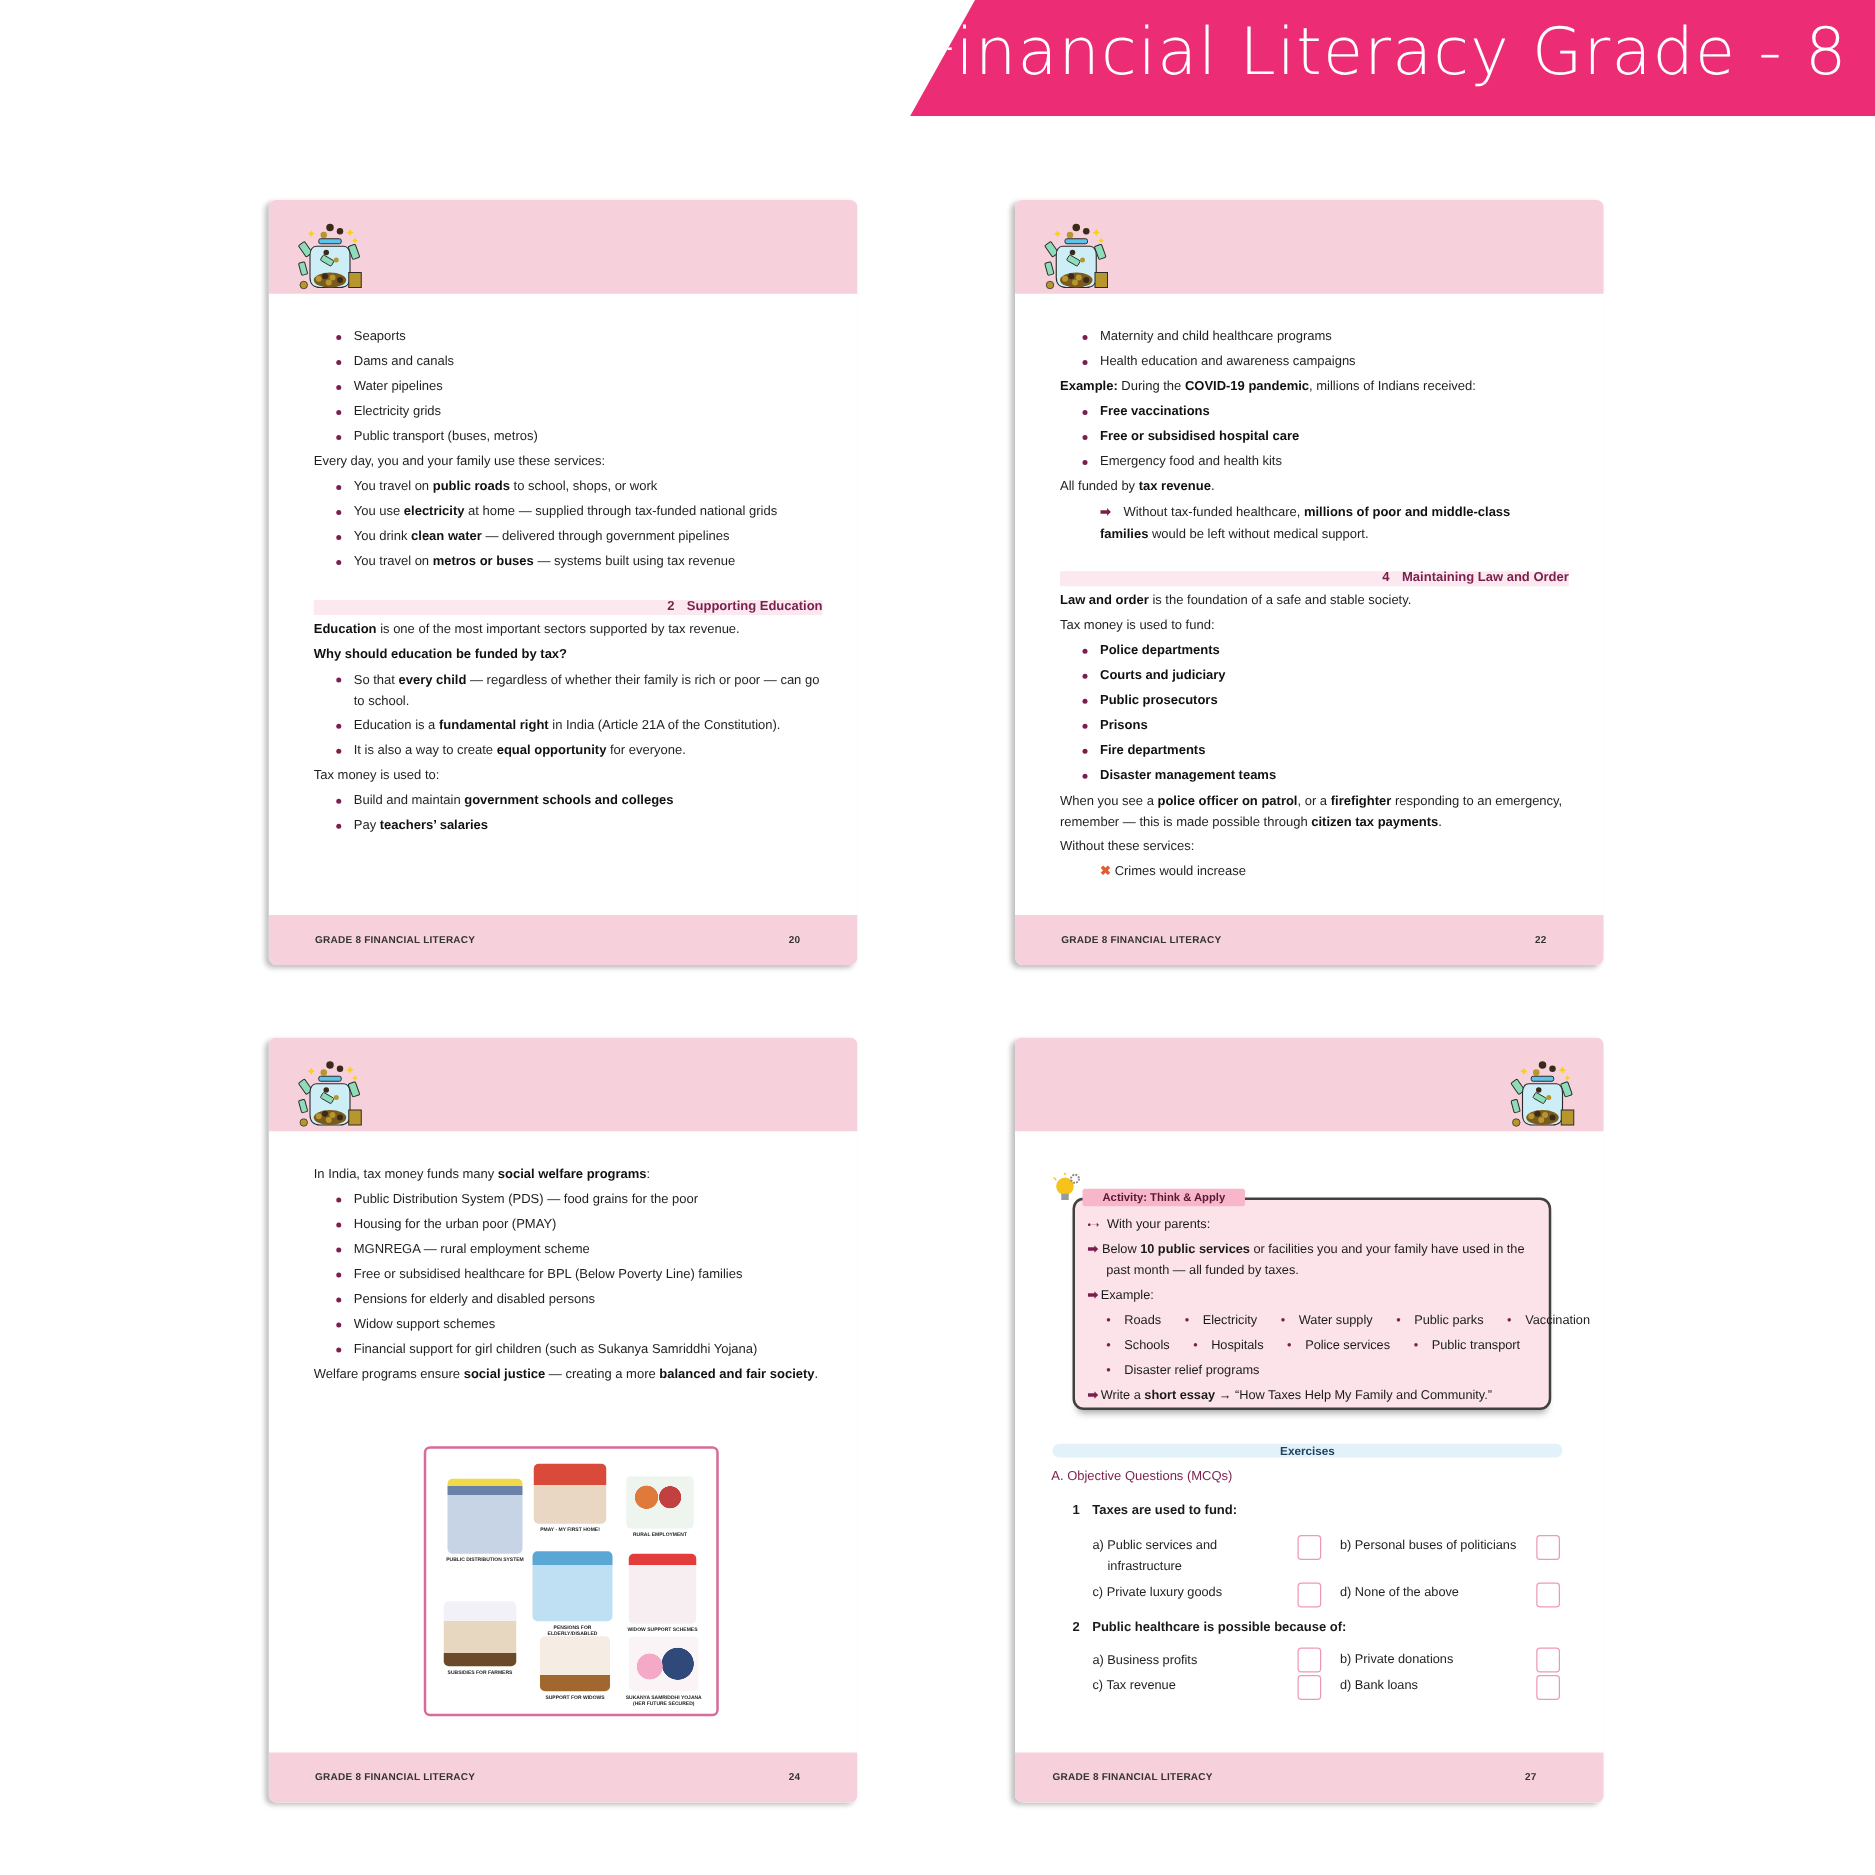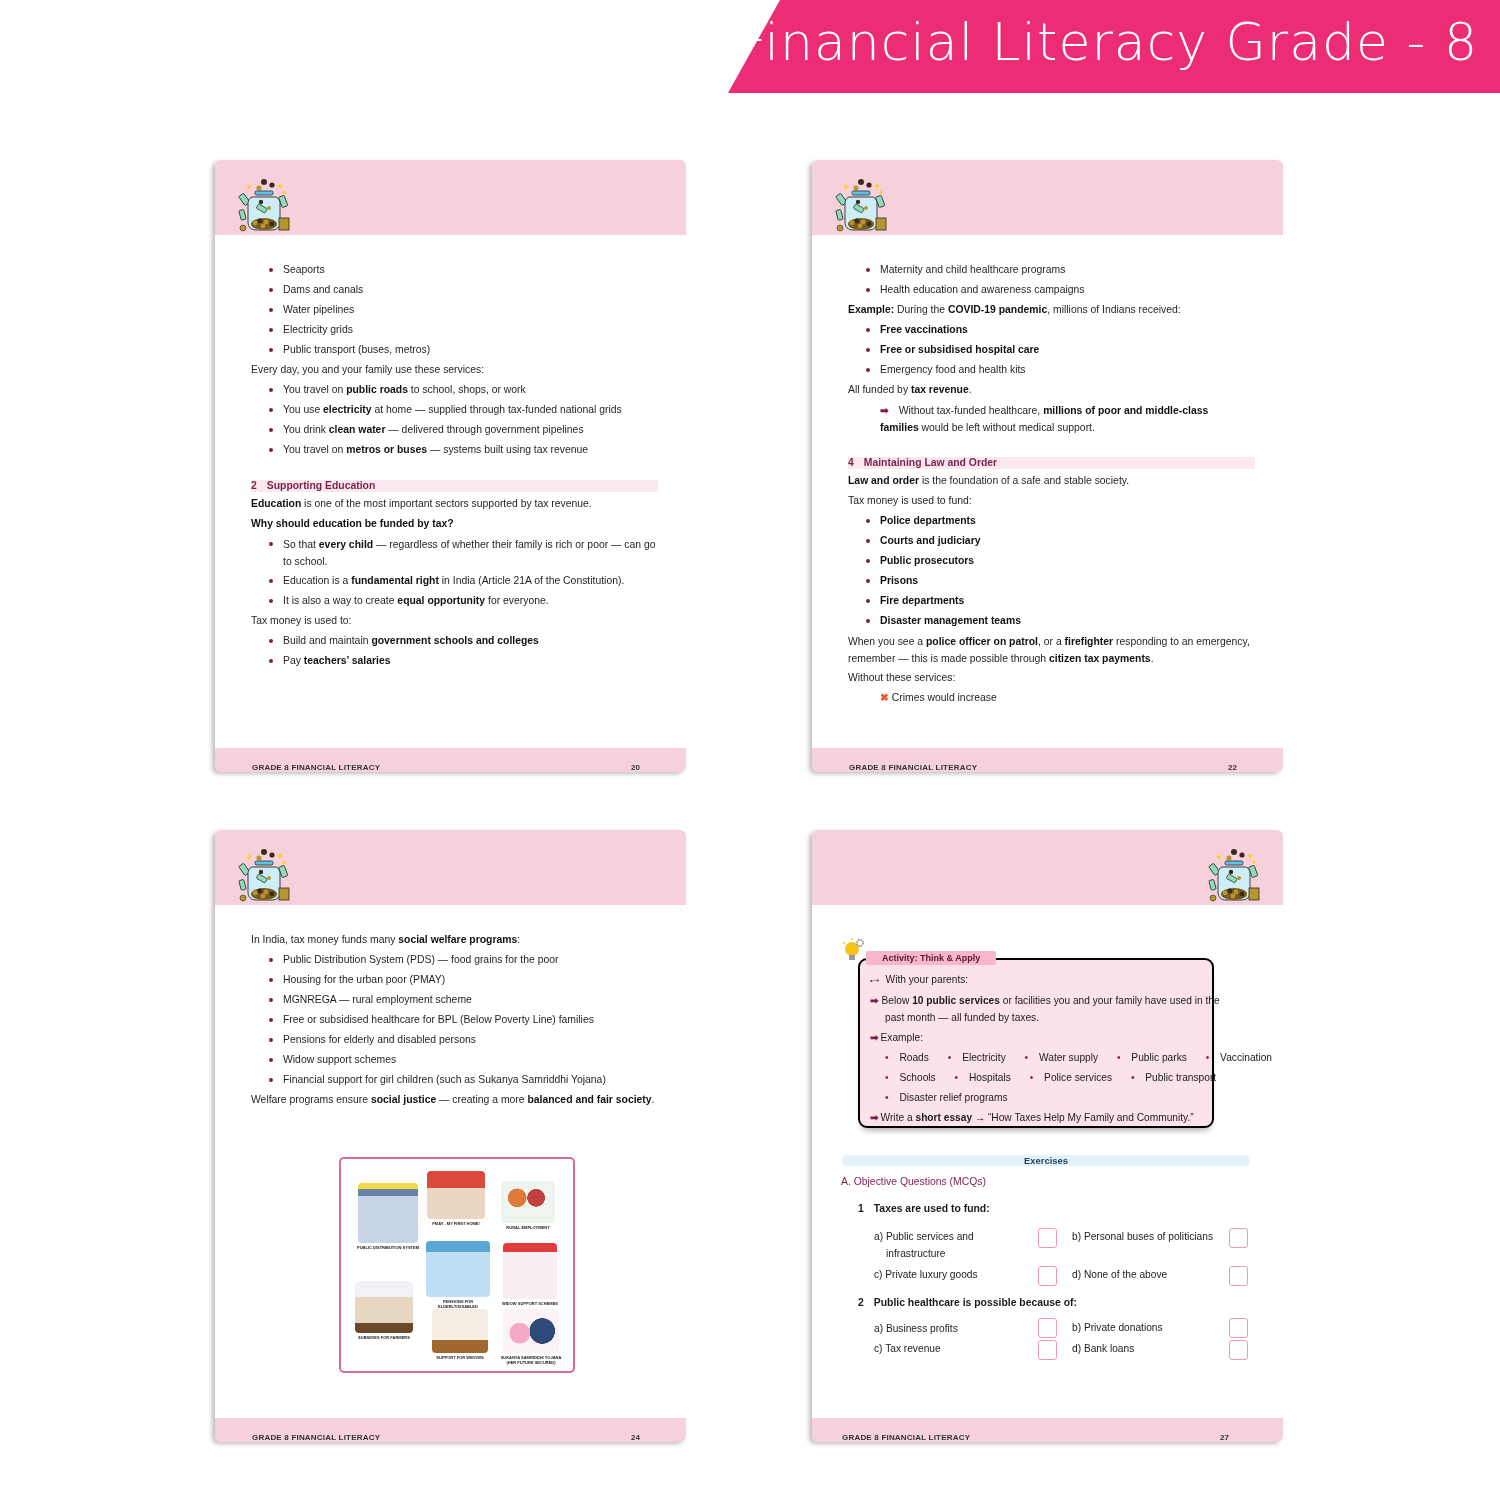--- a/index.html
+++ b/index.html
@@ -6,45 +6,45 @@
   body { width: 1500px; height: 1500px; background: #ffffff; position: relative; overflow: hidden; font-family: "Liberation Sans", sans-serif; color: #1a1a1a; }
   .banner { position: absolute; top: 0; right: 0; width: 772px; height: 93px; background: #ec2d75; clip-path: polygon(52px 0, 100% 0, 100% 100%, 0 100%); }
   .banner-title { position: absolute; right: 22px; top: 12px; color: #fff; font-family: "DejaVu Sans", sans-serif; font-size: 52px; font-weight: 300; letter-spacing: 1px; }
 
   .page { position: absolute; width: 471px; height: 612px; background: #fff; border-radius: 6px; box-shadow: -3px 2px 4px rgba(0,0,0,0.25); overflow: hidden; }
   .p1 { left: 215px; top: 160px; }
   .p2 { left: 812px; top: 160px; }
   .p3 { left: 215px; top: 830px; }
   .p4 { left: 812px; top: 830px; }
   .page-header { position: absolute; left: 0; top: 0; width: 100%; height: 75px; background: #f6d1dc; }
-  .page-footer { position: absolute; left: 0; bottom: 0; width: 100%; height: 24px; background: #f6d1dc; font-size: 8px; font-weight: bold; color: #333; }
+  .page-footer { position: absolute; left: 0; bottom: 0; width: 100%; height: 40px; background: #f6d1dc; font-size: 8px; font-weight: bold; color: #333; }
   .footer-label { position: absolute; left: 37px; top: 15px; letter-spacing: 0.2px; }
   .footer-num { position: absolute; right: 46px; top: 15px; }
 
   .jar { position: absolute; top: 16px; width: 58px; height: 58px; }
   .jar.left { left: 20px; }
   .jar.right { right: 20px; }
 
   .content { position: absolute; left: 36px; right: 28px; top: 100px; font-size: 10.4px; line-height: 20px; color: #1f1f1f; }
   .content b { font-weight: bold; color: #111; }
   .line { display: block; white-space: nowrap; }
   .bul { position: relative; padding-left: 32px; }
   .bul::before { content: ""; position: absolute; left: 18px; top: 8px; width: 4px; height: 4px; border-radius: 50%; background: #7b1e4d; }
   .wrap { white-space: normal; line-height: 17px; padding-top: 2px; padding-bottom: 1px; }
   .arrow { color: #7b1e4d; font-weight: bold; margin-right: 4px; }
   .indent { padding-left: 32px; }
-  .section-h { margin-top: 20px; margin-bottom: 2px; height: 12px; line-height: 12px; background: #fbe9ef; color: #7b1e4d; font-weight: bold; font-size: 10.4px; }
+  .section-h { margin-top: 20px; margin-bottom: 2px; height: 12px; line-height: 12px; background: #fbe9ef; color: #7b1e4d; font-weight: bold; font-size: 10.4px; text-align: right; }
   .section-h .num { margin-right: 10px; }
   .xmark { color: #e65a2d; font-weight: bold; margin-right: 3px; }
 
   .welfare-img { position: absolute; left: 124px; top: 327px; width: 236px; height: 216px; border: 2px solid #d86b97; border-radius: 5px; background: #fff; }
   .tile { position: absolute; font-size: 4px; color: #222; text-align: center; font-weight: bold; }
   .tile .art { border-radius: 4px; margin: 0 auto 2px; }
 
-  .activity { position: absolute; left: 46px; top: 128px; width: 356px; height: 170px; border: 2px solid #000000; border-radius: 9px; background: #fce3ea; box-shadow: 0 6px 6px -4px rgba(0,0,0,0.35); }
+  .activity { position: absolute; left: 46px; top: 128px; width: 383px; height: 170px; border: 2px solid #404040; border-radius: 9px; background: #fce3ea; box-shadow: 0 6px 6px -4px rgba(0,0,0,0.35); }
   .activity-tag { position: absolute; left: 54px; top: 121px; height: 14px; padding: 0 16px; background: #f7b6c9; color: #5a1634; font-size: 9px; font-weight: bold; line-height: 14px; border-radius: 2px; }
   .bulb { position: absolute; left: 30px; top: 108px; width: 22px; height: 26px; }
   .act-body { position: absolute; left: 10px; top: 10px; right: 8px; font-size: 10.2px; line-height: 20px; }
   .act-body .ind { padding-left: 15px; }
   .act-ex span { margin-right: 8px; }
   .dotc { color: #7b1e4d; }
 
   .exercises-bar { position: absolute; left: 30px; top: 325px; width: 408px; height: 11px; background: #e3f2fa; border-radius: 6px; text-align: center; font-size: 9.4px; font-weight: bold; color: #1b4262; line-height: 11px; }
   .mcq-title { position: absolute; left: 29px; top: 346px; font-size: 10.4px; font-weight: normal; color: #7b1e4d; }
   .q { position: absolute; left: 46px; font-size: 10.4px; font-weight: bold; color: #1a1a1a; }

